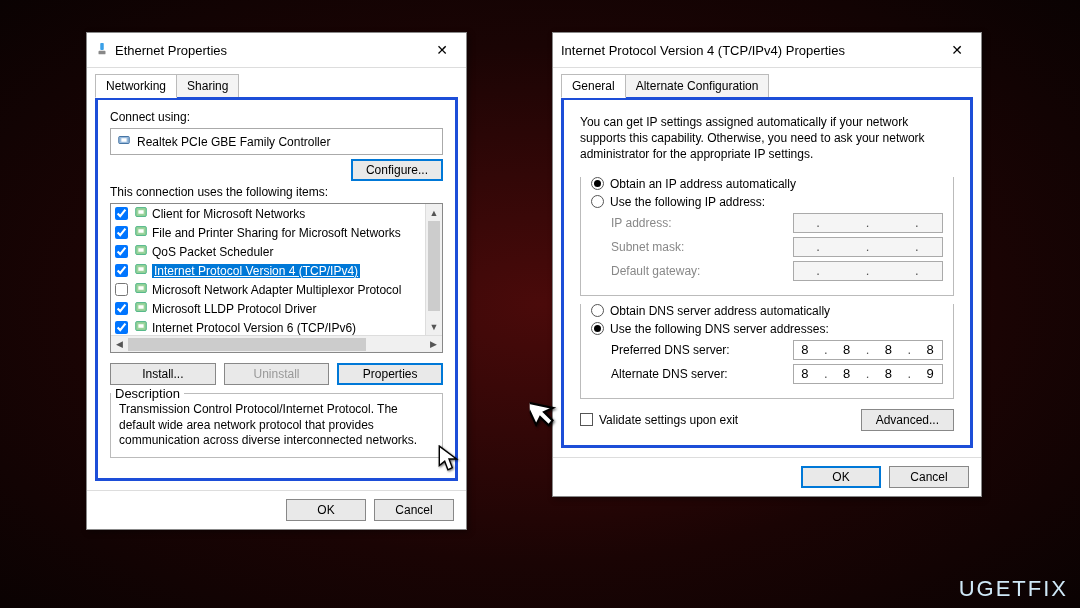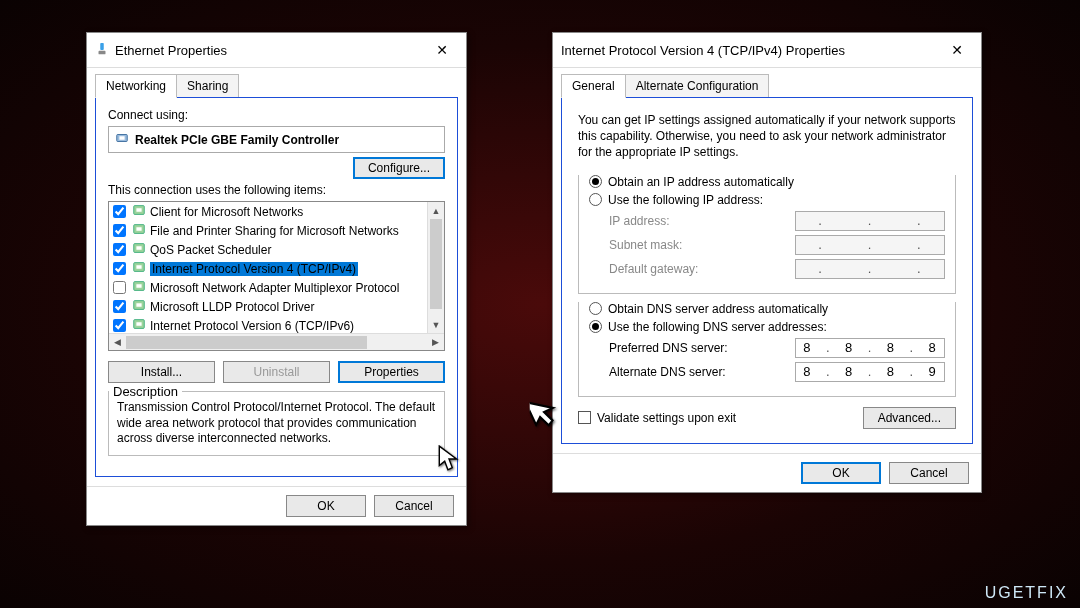--- a/index.html
+++ b/index.html
@@ -4,53 +4,53 @@
 <style>
   * { box-sizing: border-box; font-family: "Segoe UI", Tahoma, sans-serif; }
   body { margin: 0; width: 1080px; height: 608px; background: radial-gradient(ellipse at center, #4a0a0a 0%, #1a0404 60%, #0a0202 100%); position: relative; overflow: hidden; }
   .dialog { position: absolute; background: #fff; border: 1px solid #888; box-shadow: 2px 2px 6px rgba(0,0,0,0.4); font-size: 12px; color: #000; }
   .titlebar { display: flex; align-items: center; justify-content: space-between; padding: 6px 8px; border-bottom: 1px solid #ddd; }
   .titlebar .title { display: flex; align-items: center; gap: 6px; font-size: 13px; }
   .close-x { width: 32px; height: 22px; display: flex; align-items: center; justify-content: center; font-size: 14px; cursor: pointer; }
   .tabs { display: flex; padding: 6px 8px 0 8px; }
   .tab { padding: 4px 10px; border: 1px solid #bbb; background: #f4f4f4; margin-right: -1px; font-size: 12px; position: relative; cursor: pointer; }
   .tab.active { background: #fff; border-bottom: 1px solid #fff; z-index: 2; }
-  .tab-body { border: 1px solid #1d4ed8; margin: 0 8px 8px 8px; padding: 10px 12px 12px 12px; position: relative; top: -1px; background: #fff; }
+  .tab-body { border: 3px solid #1d4ed8; margin: 0 8px 8px 8px; padding: 10px 12px 12px 12px; position: relative; top: -1px; background: #fff; }
   .group { border: 1px solid #bbb; padding: 8px; margin: 8px 0; position: relative; }
   .row { display: flex; align-items: center; gap: 6px; margin: 4px 0; }
   .field { border: 1px solid #aaa; padding: 4px 6px; background: #fff; display: flex; align-items: center; gap: 6px; }
   .btn { border: 1px solid #888; background: #e9e9e9; padding: 3px 14px; font-size: 12px; cursor: pointer; min-width: 80px; text-align: center; }
   .btn.primary { border: 2px solid #0078d7; padding: 2px 13px; }
   .btn.disabled { color: #999; }
   .listbox { border: 1px solid #888; height: 150px; overflow: hidden; display: flex; flex-direction: column; }
   .listbox-inner { flex: 1; overflow: hidden; }
   .listitem { display: flex; align-items: center; gap: 4px; padding: 1px 4px; font-size: 12px; }
   .listitem input[type=checkbox] { margin: 0 2px 0 0; }
-  .listitem.selected span.label { background: #0078d7; color: #000000; padding: 0 2px; }
+  .listitem.selected span.label { background: #0078d7; color: #ffffff; padding: 0 2px; text-decoration: underline; }
   .scrollbar-v { position: absolute; right: 0; top: 0; bottom: 17px; width: 17px; background: #f0f0f0; border-left: 1px solid #ddd; }
   .scroll-btn { height: 17px; background: #f0f0f0; display: flex; align-items: center; justify-content: center; font-size: 9px; color: #555; }
   .scroll-thumb { margin: 0 2px; background: #ccc; }
   .scrollbar-h { height: 17px; background: #f0f0f0; border-top: 1px solid #ddd; display: flex; }
   .hscroll-btn { width: 17px; display: flex; align-items: center; justify-content: center; font-size: 9px; color: #555; }
   .hscroll-track { flex: 1; display: flex; }
   .hscroll-thumb { height: 13px; margin: 2px 0; background: #ccc; width: 80%; }
   .radio-row { display: flex; align-items: center; gap: 6px; margin: 4px 0 4px 4px; }
   .radio { width: 13px; height: 13px; border: 1px solid #555; border-radius: 50%; display: inline-flex; align-items: center; justify-content: center; }
   .radio.checked::after { content: ""; width: 7px; height: 7px; background: #000; border-radius: 50%; }
   .ipfield { border: 1px solid #aaa; width: 150px; height: 20px; display: flex; align-items: center; justify-content: space-around; font-family: monospace; font-size: 13px; letter-spacing: 1px; background: #fff; }
   .ipfield.disabled { background: #f5f5f5; color: #bbb; }
   .ipfield .dot { color: #555; }
   .iprow { display: flex; align-items: center; justify-content: space-between; margin: 4px 0 4px 24px; }
   .iprow.disabled { color: #888; }
   .fieldset { border: 1px solid #bbb; padding: 8px 10px 10px 6px; margin: 8px 0; position: relative; }
   .checkbox-sq { width: 13px; height: 13px; border: 1px solid #555; display: inline-block; }
   .footer { display: flex; justify-content: flex-end; gap: 8px; padding: 8px 12px; border-top: 1px solid #ddd; }
   .cursor { position: absolute; width: 22px; height: 28px; pointer-events: none; }
   .cursor svg { filter: drop-shadow(1px 1px 1px rgba(0,0,0,0.6)); }
-  .watermark { position: absolute; right: 12px; bottom: 6px; color: #cfe8f7; font-size: 16px; letter-spacing: 2px; font-weight: 300; }
+  .watermark { position: absolute; right: 12px; bottom: 6px; color: #cfe8f7; font-size: 22px; letter-spacing: 2px; font-weight: 300; }
   .desc-box { margin-top: 8px; }
   .desc-title { position: absolute; top: -8px; left: 0; background: #fff; padding: 0 4px; font-size: 13px; }
   .net-svg { width:14px; height:14px; }
 </style>
 </head>
 <body>
 
 <div class="dialog" style="left:86px; top:32px; width:381px;">
   <div class="titlebar">
     <div class="title">
@@ -63,21 +63,21 @@
       <span>Ethernet Properties</span>
     </div>
     <div class="close-x">✕</div>
   </div>
   <div class="tabs">
     <div class="tab active">Networking</div>
     <div class="tab">Sharing</div>
   </div>
   <div class="tab-body">
     <div>Connect using:</div>
-    <div class="field" style="margin-top:4px;font-weight:bold;">
+    <div class="field" style="margin-top:4px;">
       <span>
         <svg class="net-svg" viewBox="0 0 16 16">
             <rect x="2" y="4" width="12" height="8" fill="#9bd" stroke="#369" rx="1"></rect>
             <rect x="5" y="6" width="6" height="4" fill="#fff"></rect>
           </svg>
       </span>
       <span>Realtek PCIe GBE Family Controller</span>
     </div>
     <div style="text-align:right; margin:8px 0;">
       <span class="btn primary">Configure...</span>

